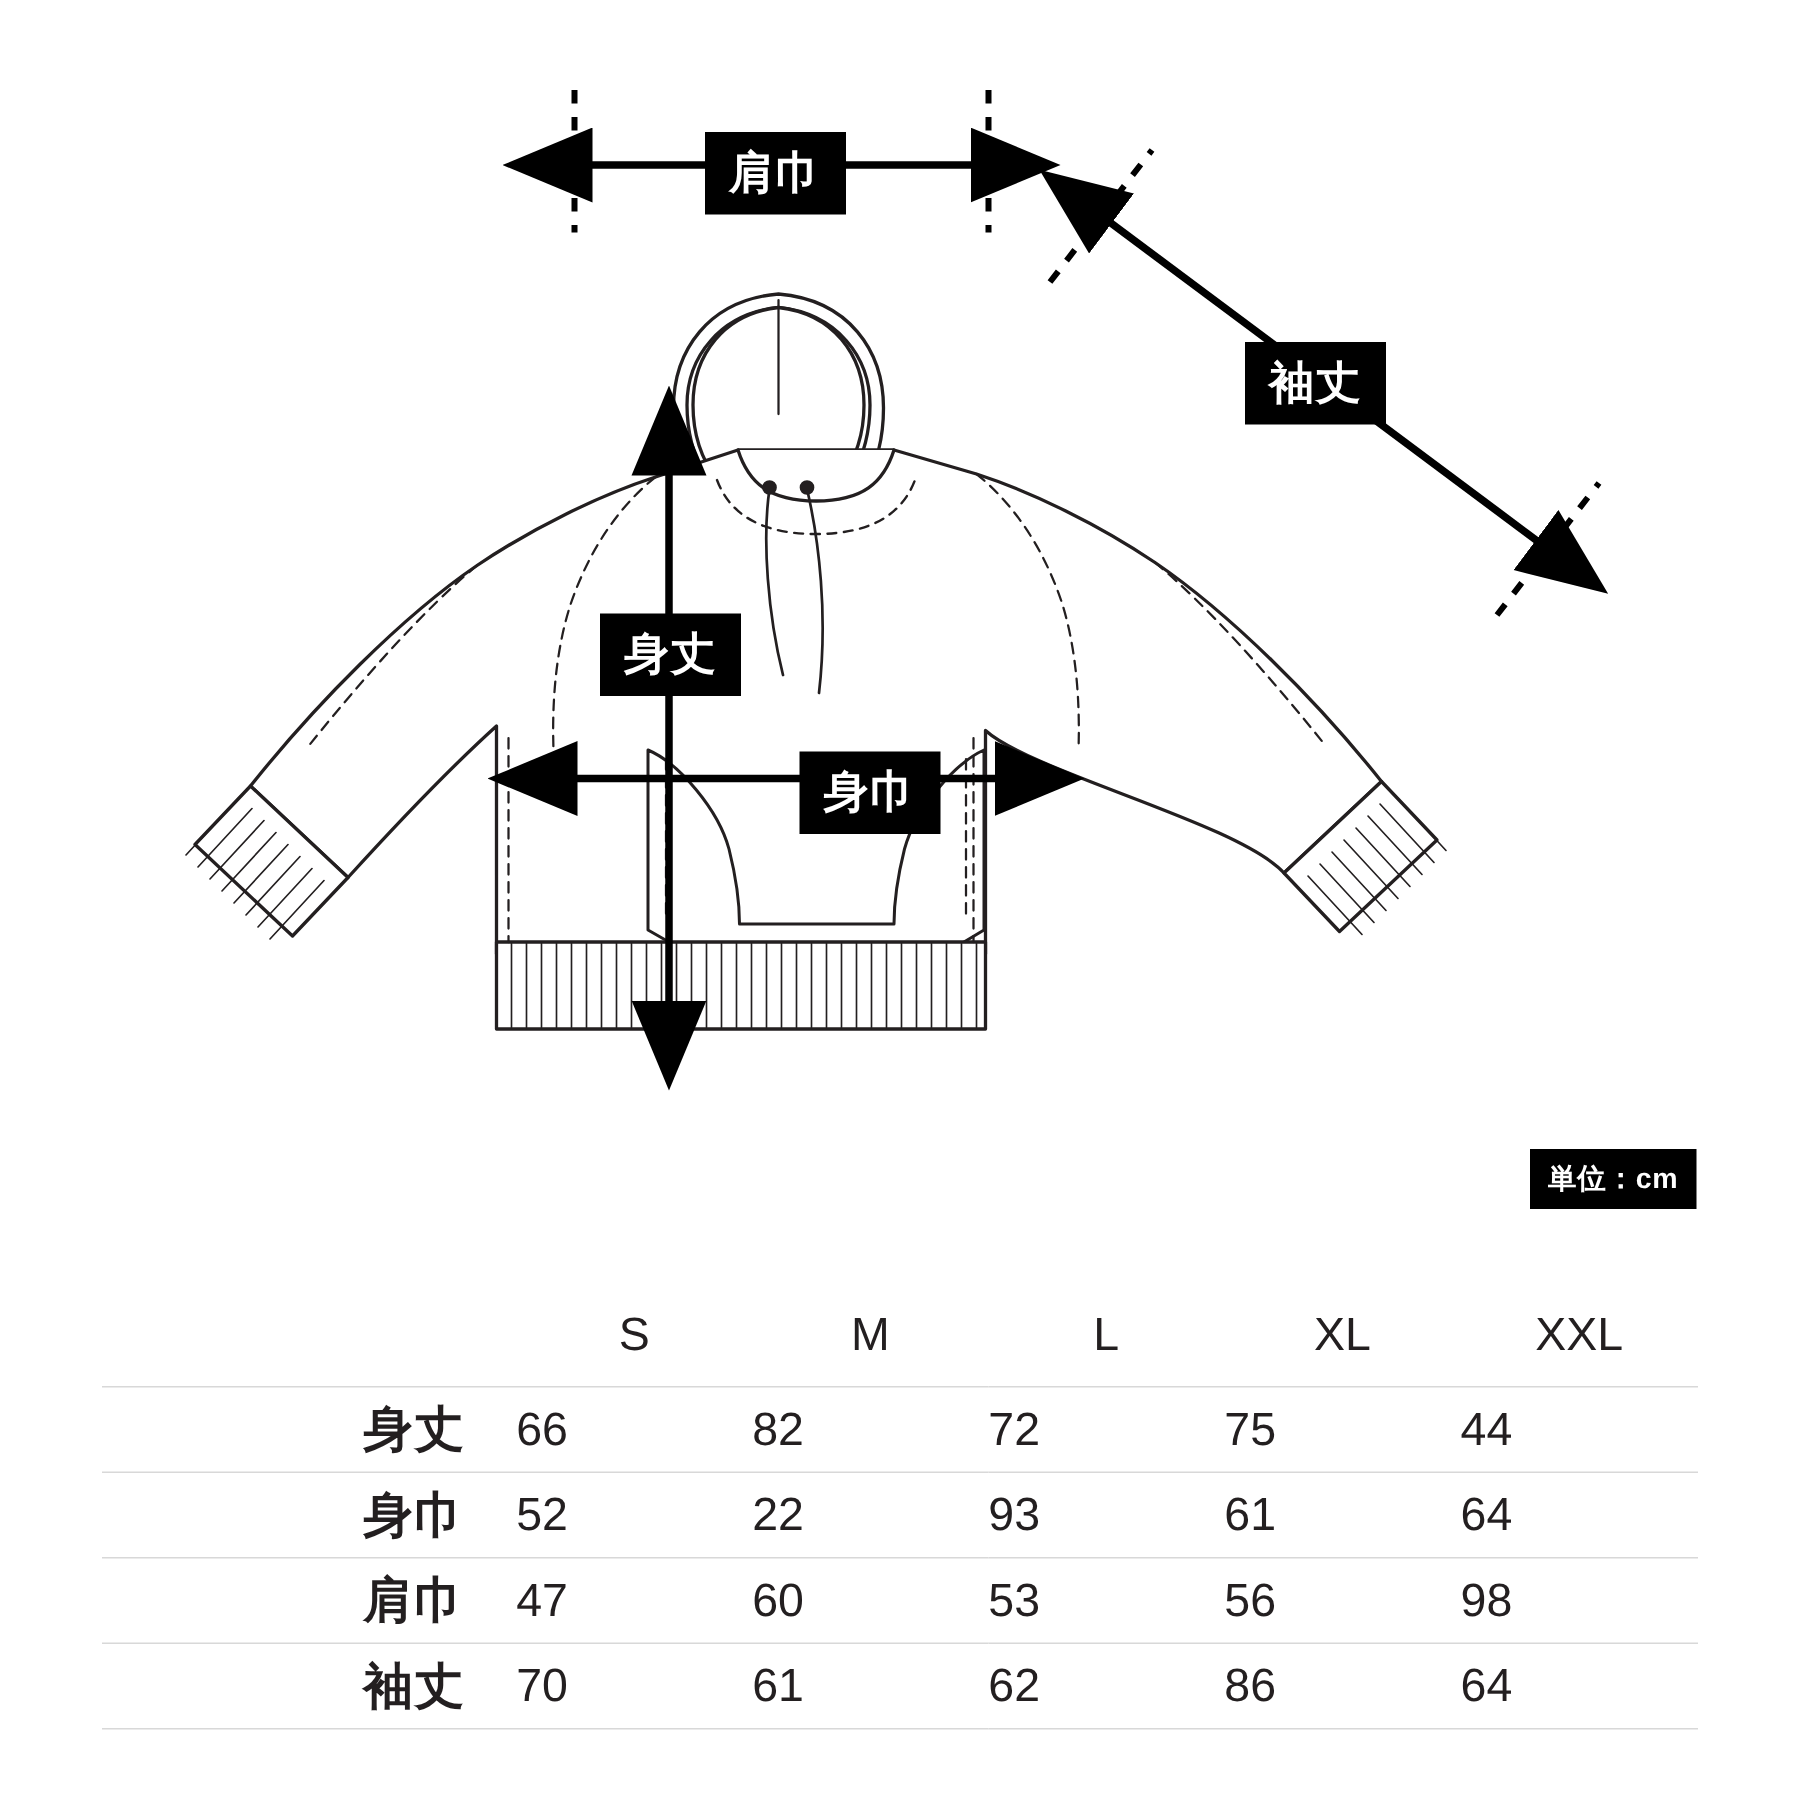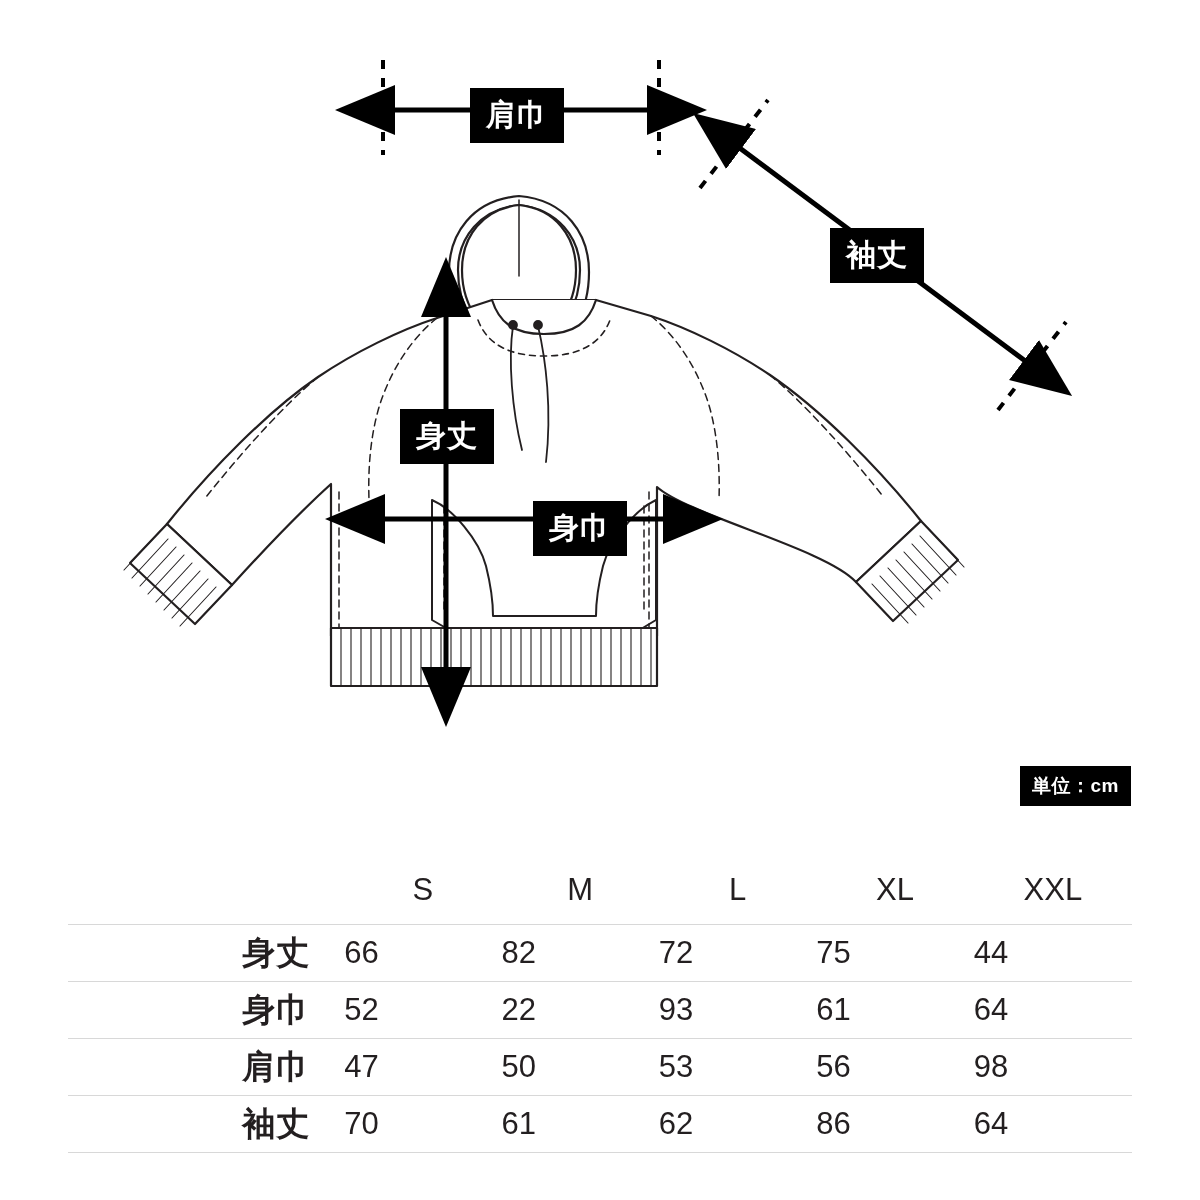--- a/index.html
+++ b/index.html
@@ -269,21 +269,21 @@
       <td class="rowhead">身巾</td>
       <td class="val">52</td>
       <td class="val">22</td>
       <td class="val">93</td>
       <td class="val">61</td>
       <td class="val">64</td>
     </tr>
     <tr>
       <td class="rowhead">肩巾</td>
       <td class="val">47</td>
-      <td class="val">50</td>
+      <td class="val">60</td>
       <td class="val">53</td>
       <td class="val">56</td>
       <td class="val">98</td>
     </tr>
     <tr>
       <td class="rowhead">袖丈</td>
       <td class="val">70</td>
       <td class="val">61</td>
       <td class="val">62</td>
       <td class="val">86</td>

